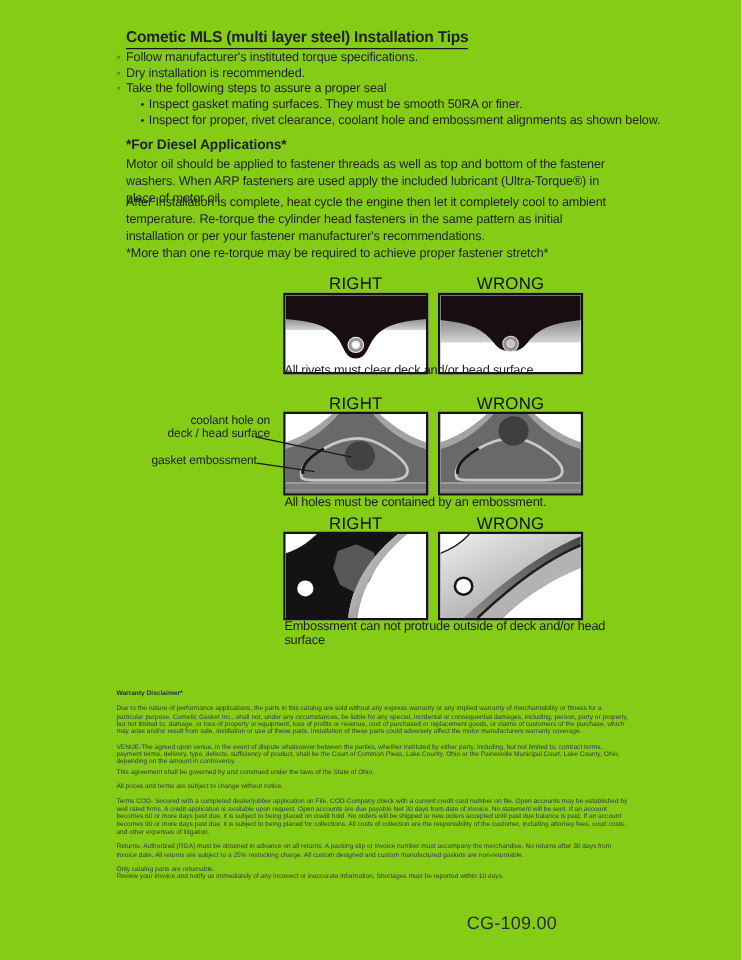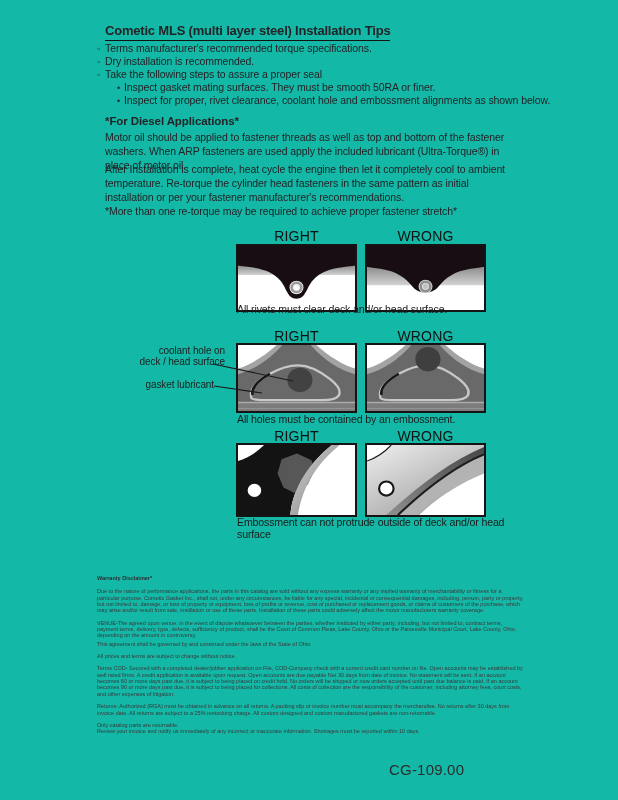--- a/index.html
+++ b/index.html
@@ -1,16 +1,16 @@
 <!DOCTYPE html>
 <html><head>
 <meta charset="utf-8">
 <style>
   html,body{margin:0;padding:0;background:#ffffff;}
-  .page{position:relative;width:618px;height:800px;background:#14b8a6;overflow:hidden;
+  .page{position:relative;width:618px;height:800px;background:#84cc16;overflow:hidden;
         font-family:"Liberation Sans",sans-serif;color:#232327;letter-spacing:-0.1px;}
   .abs{position:absolute;}
   .title{left:105px;top:23px;font-size:13px;font-weight:bold;letter-spacing:-0.2px;
          border-bottom:1.5px solid #141414;padding-bottom:2px;}
   .bullets{left:97px;top:42px;font-size:10.5px;}
   .brow{display:flex;align-items:baseline;height:13px;line-height:13px;white-space:nowrap;}
   .brow .marker{width:8px;flex:0 0 8px;font-size:10px;color:#2a2a2a;}
   .brow.sub{padding-left:20px;}
   .brow.sub .marker{width:7px;flex:0 0 7px;font-size:9px;}
   .h2{left:105px;top:115px;font-size:11.5px;font-weight:bold;}
@@ -36,21 +36,21 @@
 </head>
 <body>
 
 <div class="page">
 
   <div class="abs title">Cometic MLS (multi layer steel) Installation Tips</div>
 
   <div class="abs bullets">
     <div class="brow">
       <span class="marker">◦</span>
-      <span>Terms manufacturer's recommended torque specifications.</span>
+      <span>Follow manufacturer's instituted torque specifications.</span>
     </div>
     <div class="brow">
       <span class="marker">◦</span>
       <span>Dry installation is recommended.</span>
     </div>
     <div class="brow">
       <span class="marker">◦</span>
       <span>Take the following steps to assure a proper seal</span>
     </div>
     <div class="brow sub">
@@ -101,21 +101,21 @@
   </div>
   <div class="abs caption" style="left:237px;top:304px;">All rivets must clear deck and/or head surface.</div>
 
   <div class="abs figlabel" style="left:236px;top:328px;">RIGHT</div>
   <div class="abs figlabel" style="left:365px;top:328px;">WRONG</div>
 
   <div class="abs ann" style="left:107px;top:345px;width:118px;">
     <div>coolant hole on</div>
     <div>deck / head surface</div>
   </div>
-  <div class="abs ann" style="left:95px;top:379px;width:119px;">gasket lubricant</div>
+  <div class="abs ann" style="left:95px;top:379px;width:119px;">gasket embossment</div>
 
   <svg class="abs lineoverlay" style="left:95px;top:340px;" width="205" height="60">
     <line x1="118" y1="24" x2="198" y2="41" stroke="#1a1a1a" stroke-width="1.1"></line>
     <line x1="119" y1="46" x2="167" y2="53" stroke="#1a1a1a" stroke-width="1.1"></line>
   </svg>
 
   <div class="abs figbox h70" style="left:236px;top:343px;">
     <svg viewBox="0 0 121 70" preserveAspectRatio="none">
       <rect width="121" height="70" fill="#696969"></rect>
       <path d="M43,-2 C31,12 16,23 -2,28" stroke="#a3a3a3" stroke-width="7" fill="none"></path>

